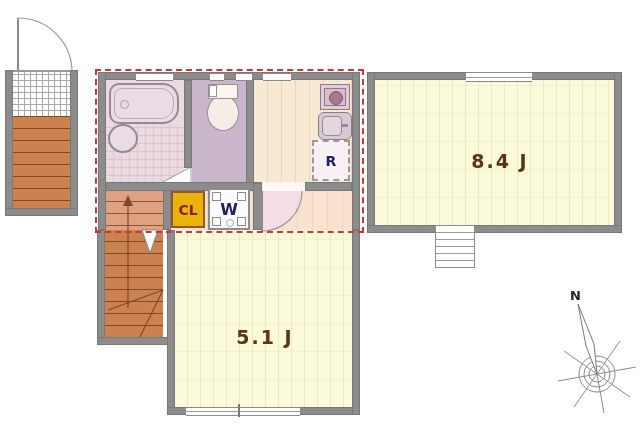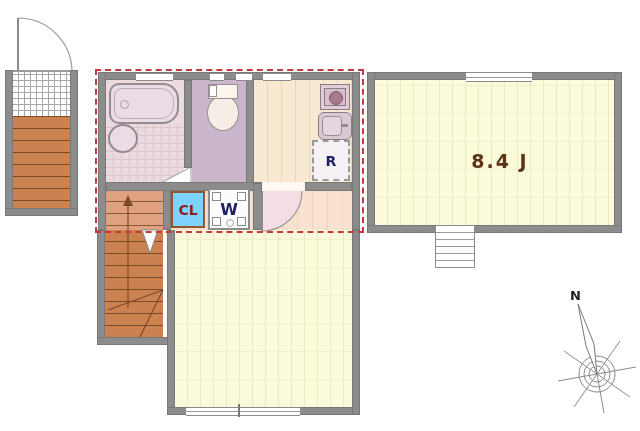--- a/index.html
+++ b/index.html
@@ -28,21 +28,21 @@
   .steps-dark{background-color:#cb8150;
         background-image:repeating-linear-gradient(180deg,rgba(0,0,0,0) 0 11px,#7d4a27 11px 12px);}
   .steps-light{background-color:#dfa182;
         background-image:repeating-linear-gradient(180deg,rgba(0,0,0,0) 0 11px,#8a5a36 11px 12px);}
   .whitesteps{background-color:#ffffff;border:1px solid #8c8c8c;
         background-image:repeating-linear-gradient(180deg,rgba(0,0,0,0) 0 6px,#9a9a9a 6px 7px);}
   
   .win{position:absolute;background:#ffffff;border-top:1px solid #8a8a8a;border-bottom:1px solid #8a8a8a;z-index:7;}
   .win .mid{position:absolute;left:0;right:0;top:45%;height:1px;background:#9a9a9a;}
   
-  .clbox{position:absolute;background:#7dd3fc;border:2px solid #96562c;box-sizing:border-box;z-index:8;
+  .clbox{position:absolute;background:#eab308;border:2px solid #96562c;box-sizing:border-box;z-index:8;
          display:flex;align-items:center;justify-content:center;
          color:#8e1d1d;font-weight:bold;font-size:14px;}
   .wbox{position:absolute;background:#fcfcfc;border:2px solid #8c8c8c;box-sizing:border-box;z-index:8;
         display:flex;align-items:center;justify-content:center;
         color:#202064;font-weight:bold;font-size:16px;}
   .wbox .corner{position:absolute;width:7px;height:7px;border:1px solid #8c8c8c;background:#fff;}
   .wbox .drain{position:absolute;left:50%;bottom:1px;width:6px;height:6px;margin-left:-3px;
         border:1px solid #aaa;border-radius:50%;}
   .rbox{position:absolute;background:#f7f0f4;border:2px dashed #9a9a9a;box-sizing:border-box;z-index:8;
         display:flex;align-items:center;justify-content:center;
@@ -164,20 +164,23 @@
   </svg>
 
   <div class="floor wood" style="left:175px;top:230px;width:177px;height:177px;"></div>
   <div class="wall" style="left:167px;top:230px;width:8px;height:185px;"></div>
   <div class="wall" style="left:167px;top:407px;width:193px;height:8px;"></div>
   <div class="wall" style="left:352px;top:230px;width:8px;height:185px;"></div>
   <div class="win" style="left:186px;top:407px;width:114px;height:7px;">
     <div class="mid"></div>
   </div>
   <div class="tick" style="left:238px;top:404px;width:2px;height:13px;"></div>
+  <div class="roomlabel" style="left:200px;top:326px;width:130px;">
+    <span>5.1 J</span>
+  </div>
 
   <div class="floor wood" style="left:375px;top:80px;width:239px;height:145px;"></div>
   <div class="wall" style="left:367px;top:72px;width:255px;height:8px;"></div>
   <div class="wall" style="left:367px;top:72px;width:8px;height:161px;"></div>
   <div class="wall" style="left:614px;top:72px;width:8px;height:161px;"></div>
   <div class="wall" style="left:367px;top:225px;width:255px;height:8px;"></div>
   <div class="win" style="left:466px;top:72px;width:66px;height:8px;">
     <div class="mid"></div>
   </div>
   <div class="whitesteps abs" style="left:435px;top:225px;width:38px;height:41px;z-index:7;"></div>

